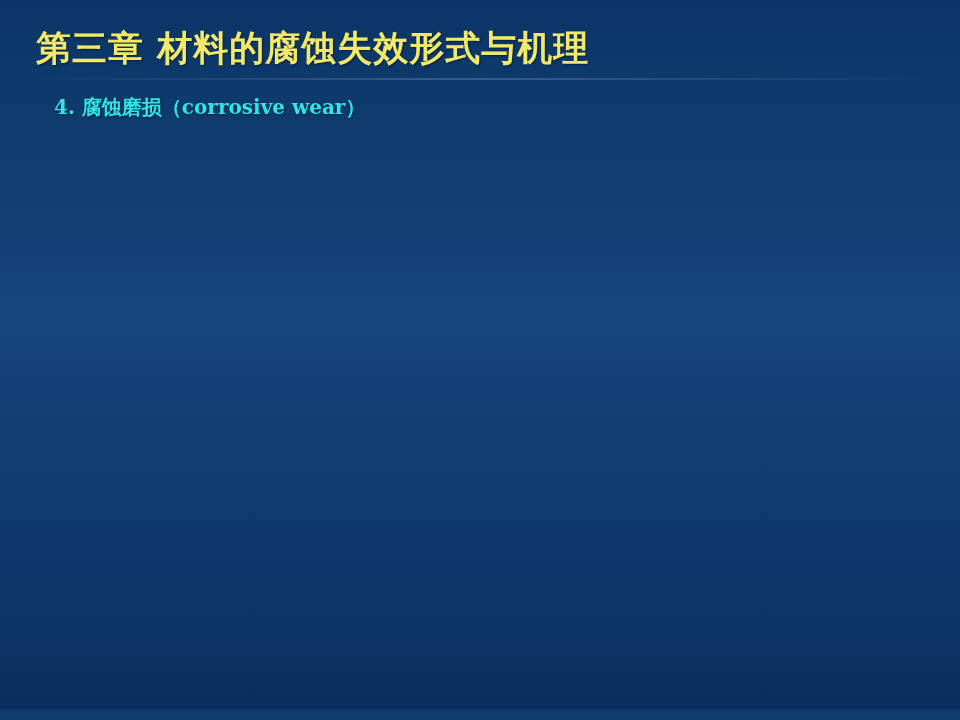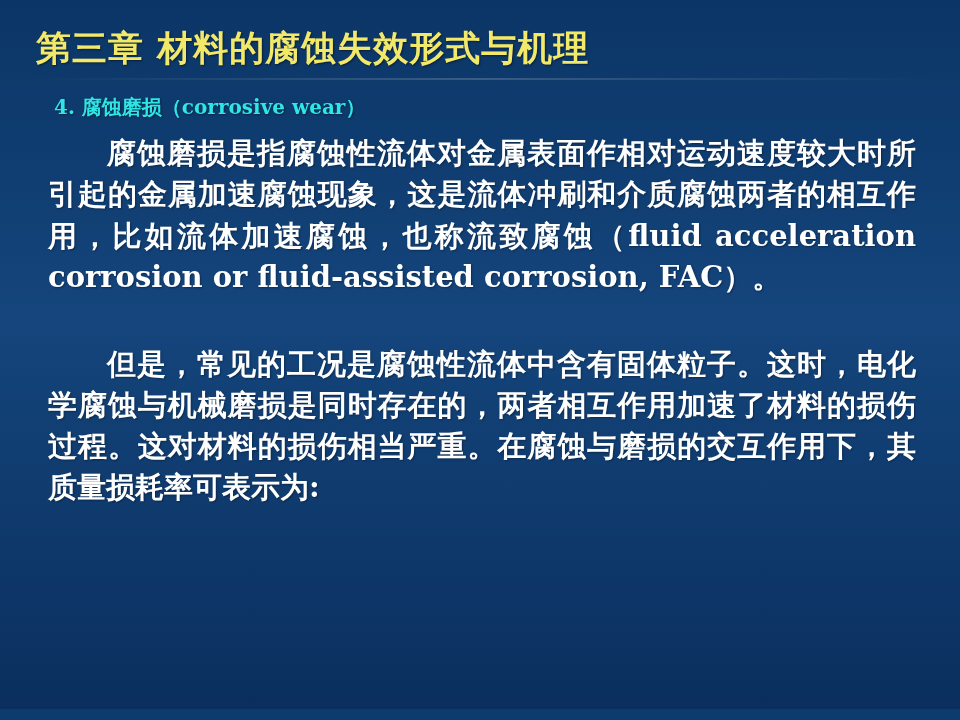--- a/index.html
+++ b/index.html
@@ -77,24 +77,18 @@
 
 <div class="slide">
   <div class="slide-inner">
 
     <div class="title">第三章 材料的腐蚀失效形式与机理</div>
 
     <div class="title-rule"></div>
 
     <div class="subhead">4. 腐蚀磨损（corrosive wear）</div>
 
-    <div class="body-block">
-      <span class="indent"></span><span>腐蚀磨损是指腐蚀性流体对金属表面作相对运动速度较大时所引起的金属加速腐蚀现象，这是流体冲刷和介质腐蚀两者的相互作用，比如流体加速腐蚀，也称流致腐蚀（fluid acceleration corrosion or fluid-assisted corrosion, FAC）。</span>
-    </div>
 
     <div class="gap"></div>
 
-    <div class="body-block">
-      <span class="indent"></span><span>但是，常见的工况是腐蚀性流体中含有固体粒子。这时，电化学腐蚀与机械磨损是同时存在的，两者相互作用加速了材料的损伤过程。这对材料的损伤相当严重。在腐蚀与磨损的交互作用下，其质量损耗率可表示为:</span>
-    </div>
 
   </div>
 </div>
 
 </body></html>

